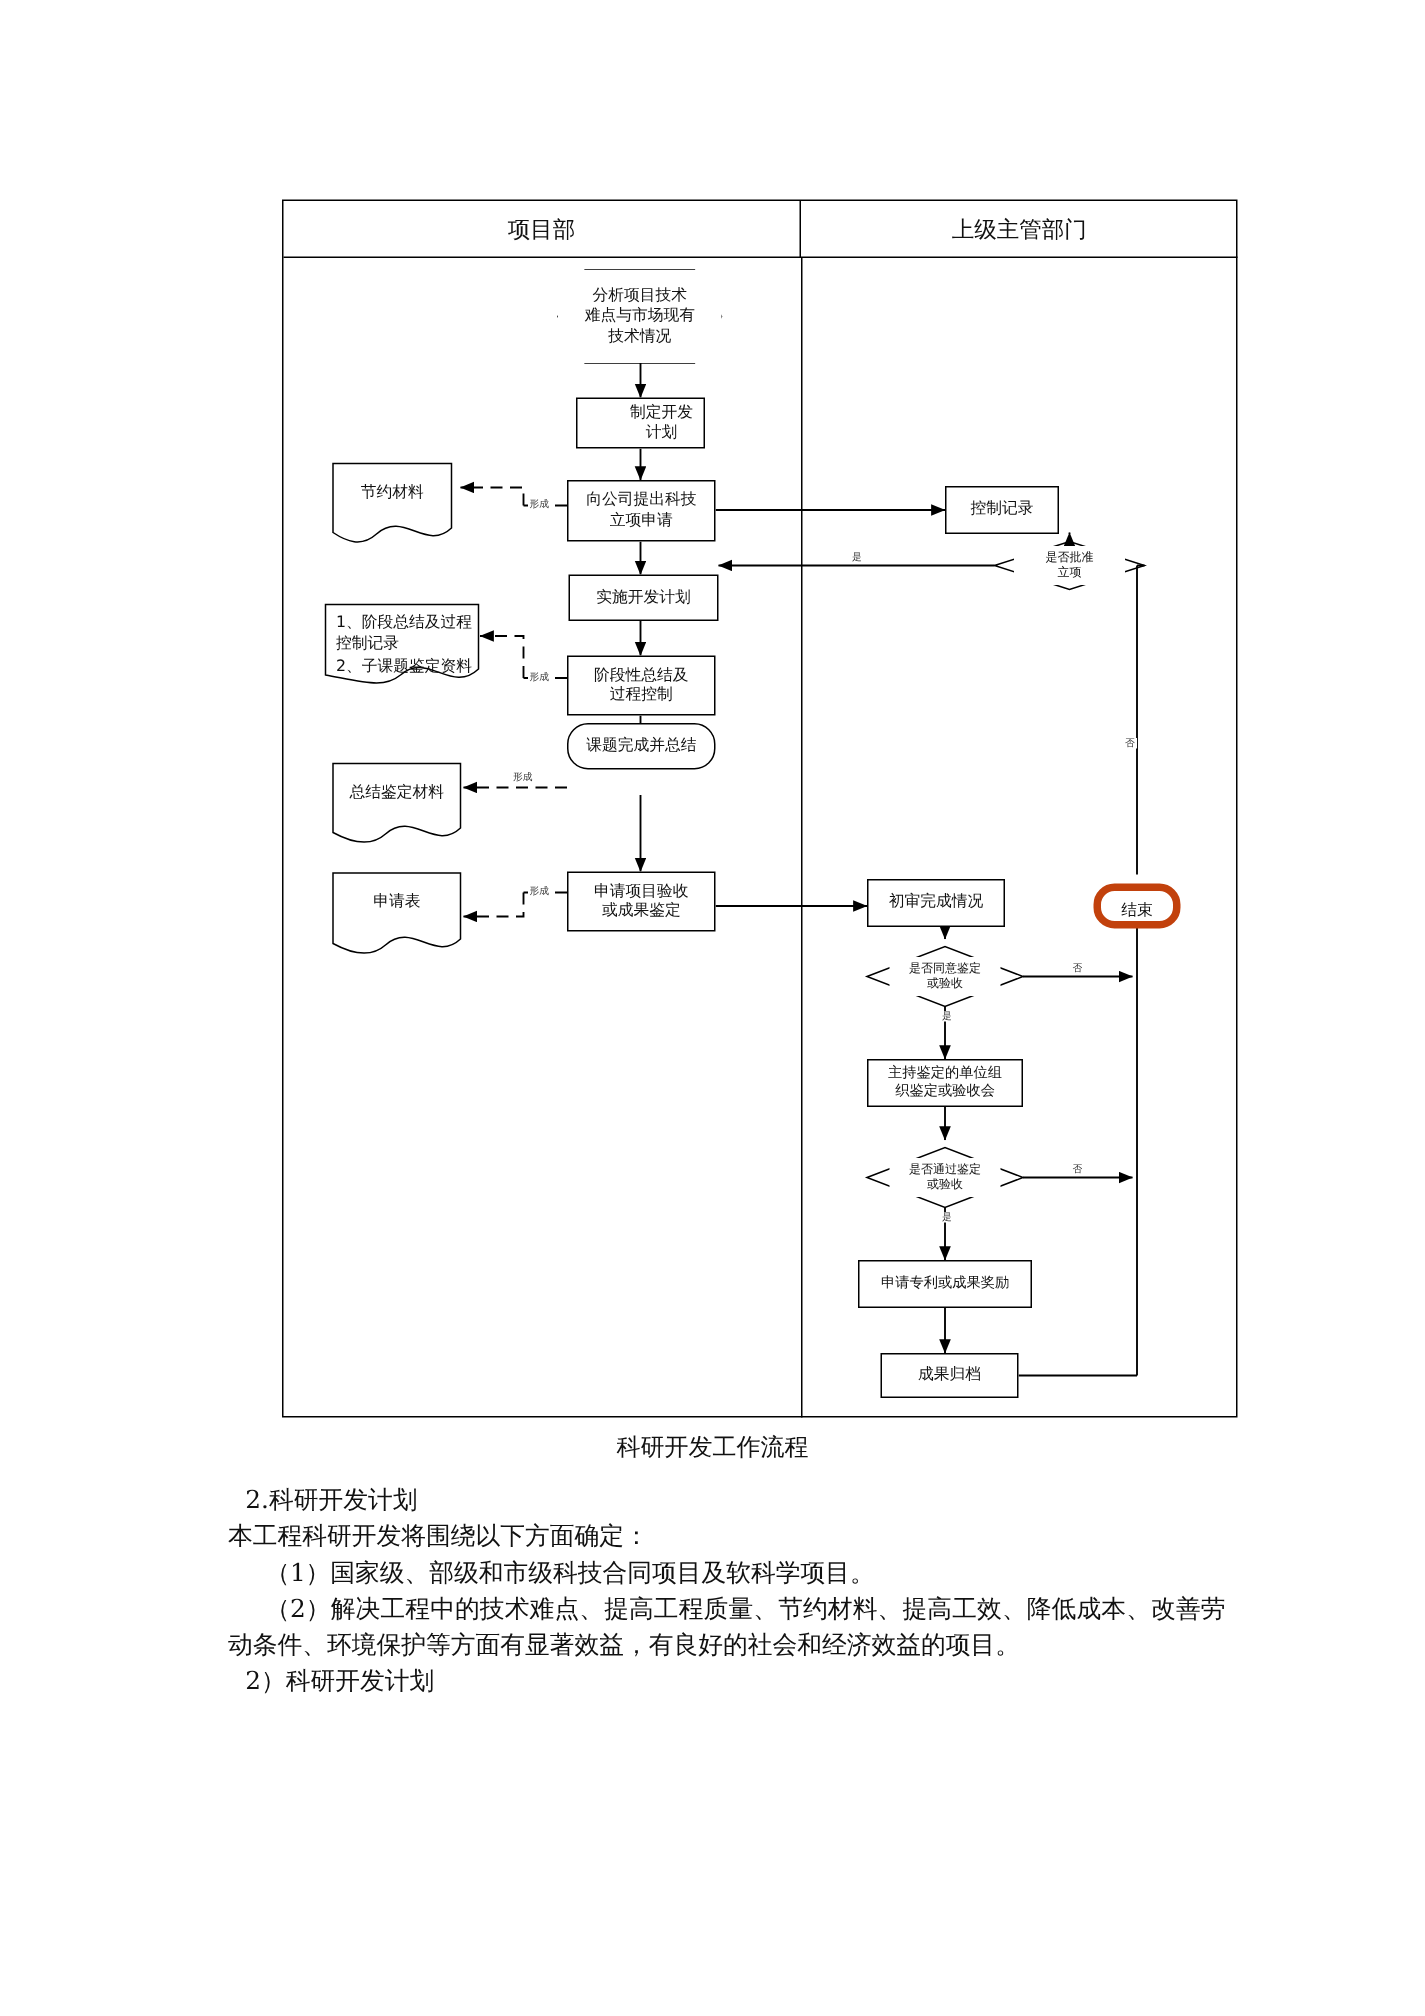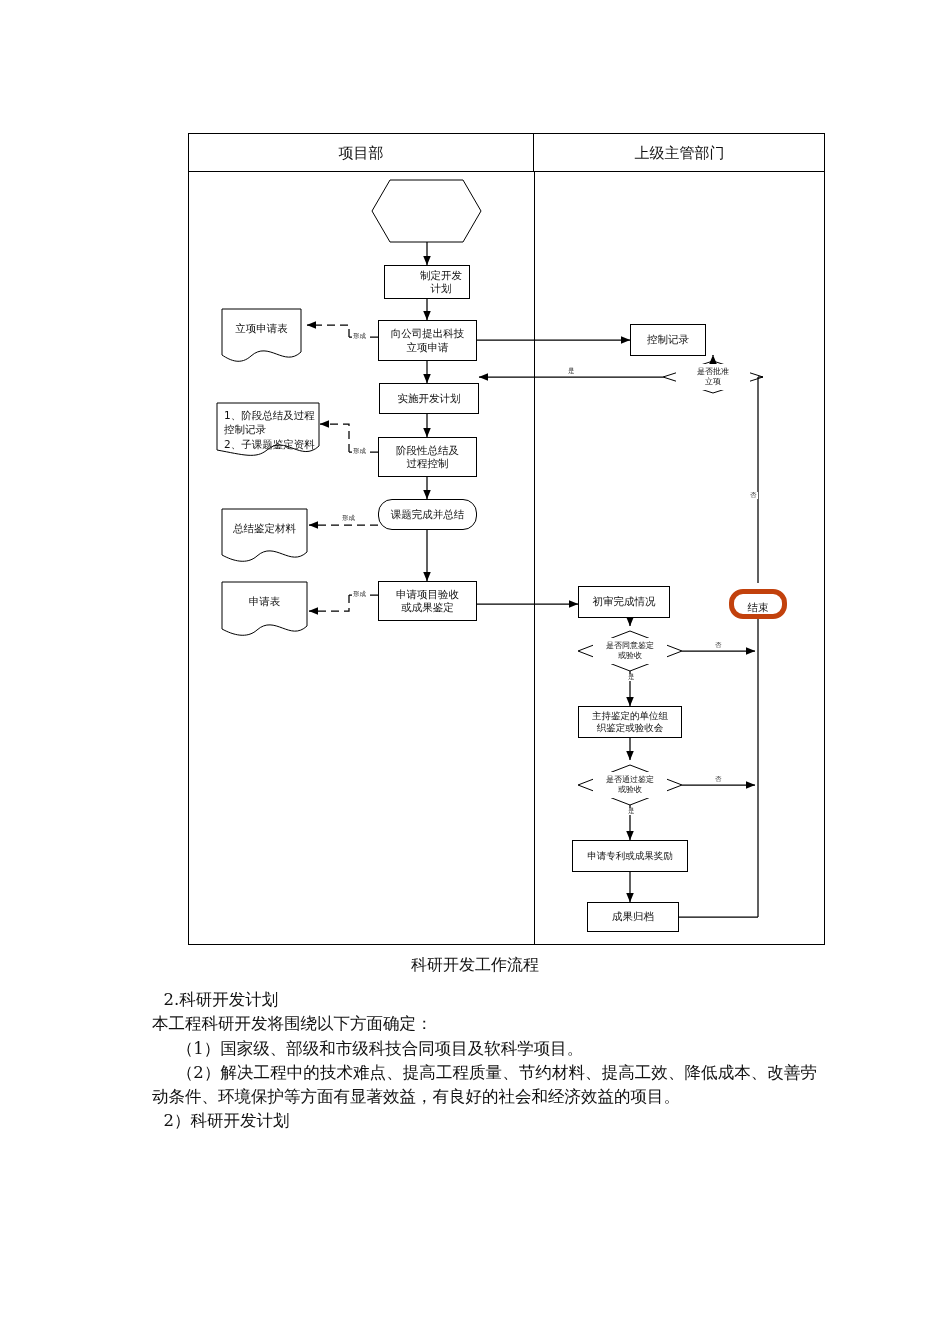--- a/index.html
+++ b/index.html
@@ -139,20 +139,27 @@
         <line x1="493" y1="651" x2="566" y2="651" marker-end="url(#ah)"></line>
 
         <line x1="441" y1="738" x2="441" y2="768" marker-end="url(#ah)"></line>
 
         <path d="M490,783 L569,783"></path>
 
         <path d="M569,783 L569,472" marker-end="url(#ah)"></path>
       </g>
     </svg>
 
+    <div class="node" style="left:183px;top:46px;width:109px;height:62px;border:0;">
+      <span>
+        <span class="nodetext">分析项目技术</span>
+        <span class="nodetext">难点与市场现有</span>
+        <span class="nodetext">技术情况</span>
+      </span>
+    </div>
 
     <div class="node proc" style="left:195px;top:131px;width:86px;height:34px;padding-left:28px;">
       <span class="nodetext">制定开发计划</span>
     </div>
 
     <div class="node proc" style="left:189px;top:186px;width:99px;height:41px;">
       <span>
         <span class="nodetext">向公司提出科技</span>
         <span class="nodetext">立项申请</span>
       </span>
@@ -162,33 +169,33 @@
       <span class="nodetext">实施开发计划</span>
     </div>
 
     <div class="node proc" style="left:189px;top:303px;width:99px;height:40px;">
       <span>
         <span class="nodetext">阶段性总结及</span>
         <span class="nodetext">过程控制</span>
       </span>
     </div>
 
-    <div class="node proc" style="left:189px;top:365px;width:99px;height:31px;border-radius:14px;">
+    <div class="node proc" style="left:189px;top:348px;width:99px;height:31px;border-radius:14px;">
       <span class="nodetext">课题完成并总结</span>
     </div>
 
     <div class="node proc" style="left:189px;top:447px;width:99px;height:40px;">
       <span>
         <span class="nodetext">申请项目验收</span>
         <span class="nodetext">或成果鉴定</span>
       </span>
     </div>
 
     <div class="doctext" style="left:33px;top:188px;width:79px;">
-      <span>立项申请表</span>
+      <span>节约材料</span>
     </div>
 
     <div class="doctext left" style="left:33px;top:274px;width:100px;line-height:1.36;">
       <span class="nodetext">1、阶段总结及过程</span>
       <span class="nodetext">控制记录</span>
       <span class="nodetext">2、子课题鉴定资料</span>
     </div>
 
     <div class="doctext" style="left:33px;top:388px;width:85px;">
       <span>总结鉴定材料</span>

